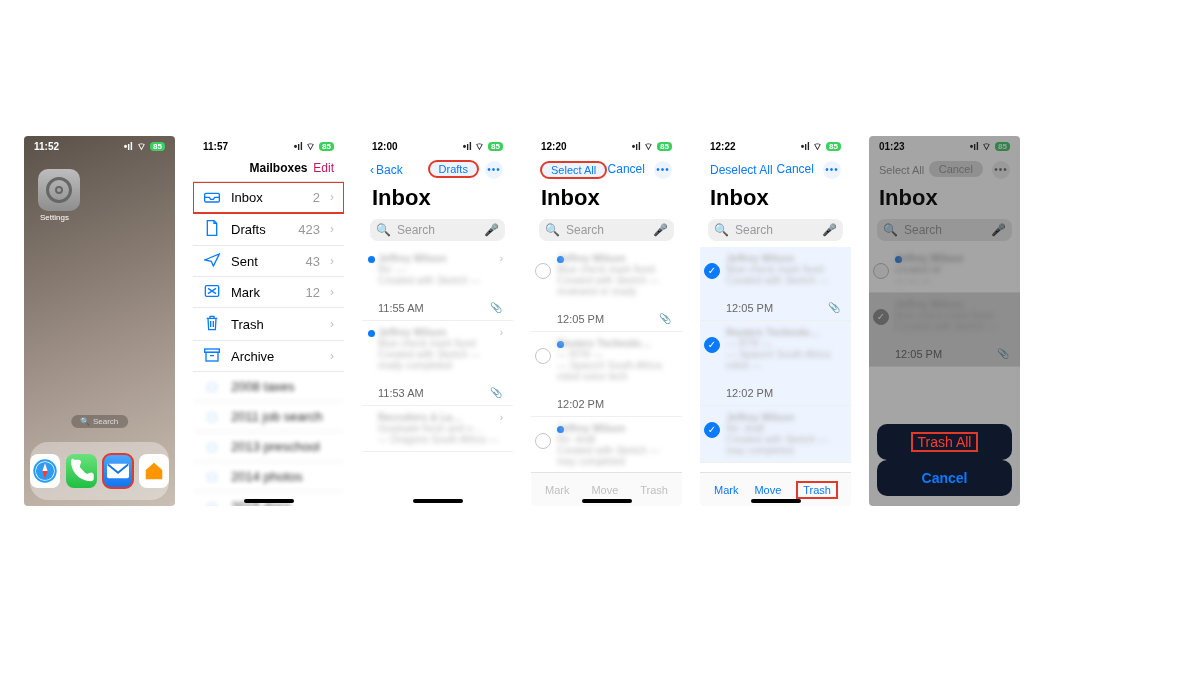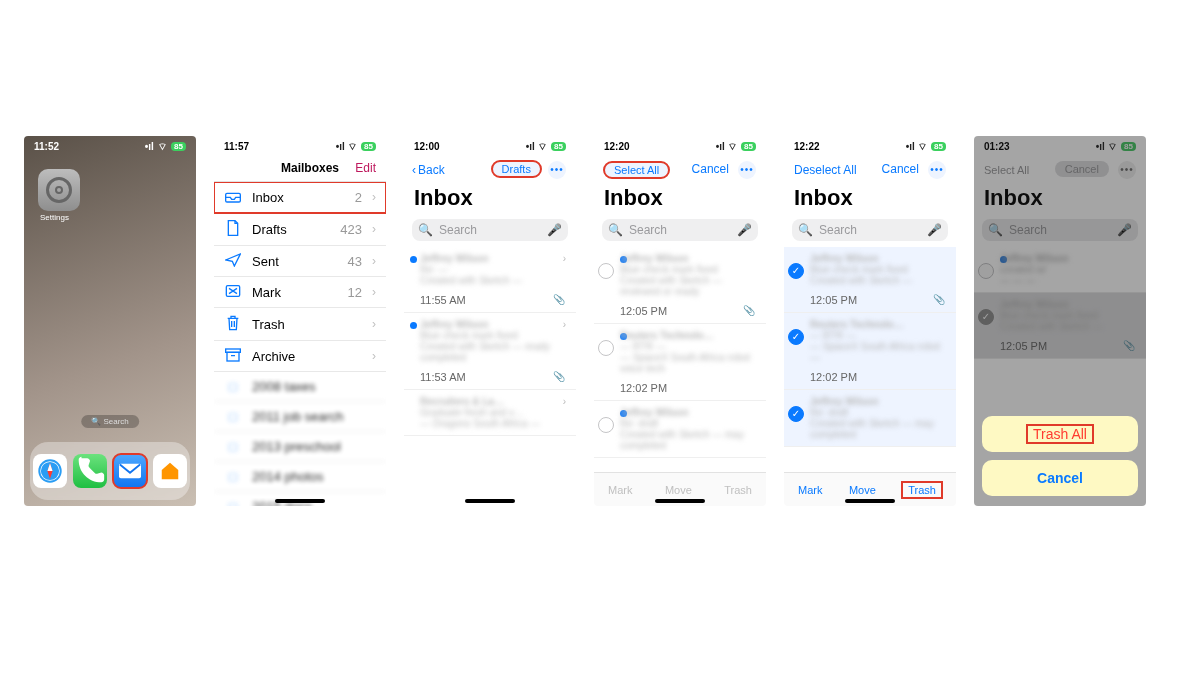--- a/index.html
+++ b/index.html
@@ -1,18 +1,18 @@
 <!DOCTYPE html>
 <html><head>
 <meta charset="utf-8">
 <style>
   * { box-sizing: border-box; margin: 0; padding: 0; font-family: -apple-system, "Helvetica Neue", Arial, sans-serif; }
   body { background: #fff; width: 1200px; height: 675px; position: relative; overflow: hidden; }
   .row { display: flex; gap: 18px; position: absolute; left: 24px; top: 136px; }
-  .phone { width: 172px; height: 370px; background: #fff; border-radius: 4px; overflow: hidden; position: relative; font-size: 11px; color: #000; }
+  .phone { width: 151px; height: 370px; background: #fff; border-radius: 4px; overflow: hidden; position: relative; font-size: 11px; color: #000; }
   .statusbar { display: flex; justify-content: space-between; align-items: center; padding: 4px 10px 2px; font-size: 10px; font-weight: 600; }
   .sb-right { display: flex; gap: 4px; align-items: center; color: #222; }
   .battery { background: #3bd05e; color: #fff; border-radius: 4px; padding: 0 3px; font-size: 8px; font-weight: 700; }
   .highlight { outline: 2px solid #e03a2a; outline-offset: -1px; }
 
   
   .s1 { background: linear-gradient(160deg, #5a5148 0%, #a2948a 60%, #cabfb3 100%); color: #fff; }
   .s1 .statusbar { color: #fff; }
   .settings-icon { width: 42px; height: 42px; background: linear-gradient(#bdbdbd,#8e8e8e); border-radius: 10px; margin: 14px 0 2px 14px; display: flex; align-items: center; justify-content: center; }
   .gear { width: 26px; height: 26px; border: 3px solid #666; border-radius: 50%; position: relative; }
@@ -48,37 +48,37 @@
   .dots { display:inline-block; background:#eef4ff; border-radius:50%; width:18px; height:18px; text-align:center; color:#0a7aff; font-size:10px; line-height:17px; letter-spacing:1px;}
   .pill-btn { background:#eef4ff; border-radius:12px; padding:2px 10px; font-size:11px; color:#0a7aff; }
   .pill-plain { font-size: 12px; color:#0a7aff; }
   .bigtitle { font-size:22px; font-weight:800; padding: 0 10px 4px; }
   .search { margin: 4px 8px 6px; background:#efeff0; border-radius:8px; display:flex; align-items:center; padding:4px 6px; color:#9a9a9d; font-size:12px; gap:6px;}
   .search .mic { margin-left:auto; }
   .msg { padding:6px 10px 6px 16px; border-bottom:0.5px solid #efefef; position:relative; font-size:10px;}
   .msg .dot{ position:absolute; left:6px; top:9px; width:7px; height:7px; background:#0a7aff; border-radius:50%;}
   .msg .sender-row{ display:flex; justify-content:space-between; align-items:flex-start;}
   .msg .blur{ filter:blur(2.5px); color:#b9b9b9;}
-  .msg .timestamp{ color:#666; font-size:11px; margin-top:8px; display:flex; justify-content:space-between;}
+  .msg .timestamp{ color:#666; font-size:11px; margin-top:16px; display:flex; justify-content:space-between;}
   .clip{ color:#bbb; font-size:10px;}
   .selcircle { position:absolute; left:4px; top:16px; width:16px; height:16px; border:1.5px solid #c5c5c7; border-radius:50%; background:#fff;}
   .selcircle.checked{ border-color:#0a7aff; background:#0a7aff; color:#fff; font-size:10px; text-align:center; line-height:14px;}
   .selcircle.greychecked{ border-color:#8e8e8e; background:#8e8e8e; color:#fff; font-size:10px; text-align:center; line-height:14px;}
   .msg.selmode{ padding-left:26px; }
   .msg.selmode .dot{ left:26px; top:9px;}
   .bottombar { position:absolute; bottom:0; left:0; right:0; height:34px; border-top:0.5px solid #e2e2e2; display:flex; align-items:center; justify-content:space-between; padding:0 14px; font-size:11px; color:#0a7aff; background:#fafafa;}
   .bottombar.disabled{ color:#c0c0c0; }
   .bottombar .center { text-align:center; font-size:8px; color:#777; line-height:1.2; }
   .bb-icon { color:#0a7aff; font-size:14px;}
   .thin-blue{ color:#0a7aff;}
 
   
   .dim { position:absolute; inset:0; background:rgba(30,30,30,0.40); }
   .sheet { position:absolute; bottom:10px; left:8px; right:8px; }
-  .sheet-btn { background:#fef9c3; border-radius:10px; text-align:center; padding:10px 0; font-size:14px; margin-top:8px; }
+  .sheet-btn { background:#0f172a; border-radius:10px; text-align:center; padding:10px 0; font-size:14px; }
   .sheet-btn.danger{ color:#ff3b30;}
   .sheet-btn.primary{ color:#0a7aff; font-weight:600;}
   .s6 .bigtitle, .s6 .topline, .s6 .search, .s6 .msg, .s6 .statusbar { filter: saturate(0.9) brightness(0.97); }
   .s6 .pill-grey{ background:#e3e3e5; color:#9a9a9d; border-radius:12px; padding:2px 10px; font-size:11px;}
   .s6 .sel-all-grey{ font-size:11px; color:#9a9a9d;}
 </style>
 </head>
 <body>
 
 <div class="row">

